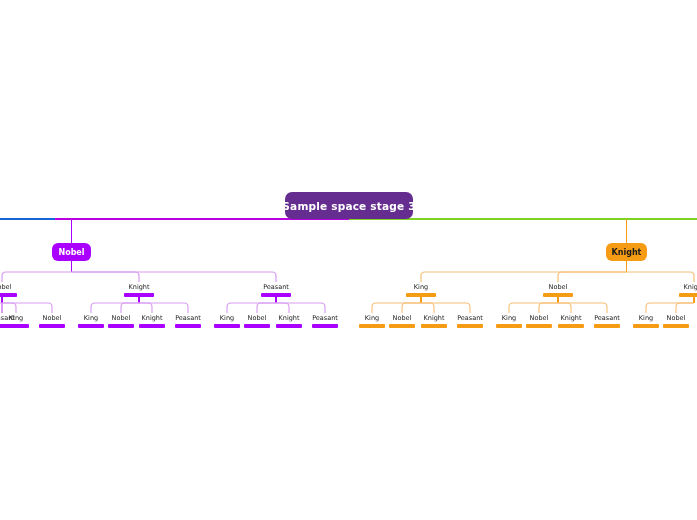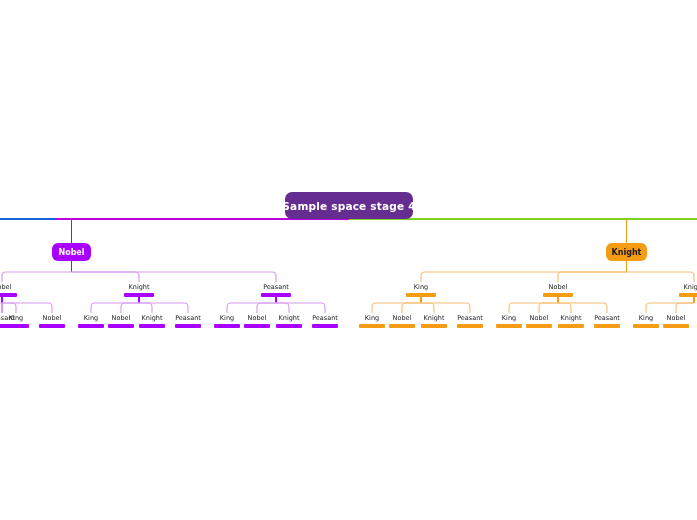--- a/index.html
+++ b/index.html
@@ -102,21 +102,21 @@
       <path d="M 558 303 H 543 Q 539 303 539 307 V 313" fill="none" stroke="#f6be74" stroke-width="1.1"></path>
       <path d="M 558 303 H 567 Q 571 303 571 307 V 313" fill="none" stroke="#f6be74" stroke-width="1.1"></path>
       <path d="M 558 303 H 603 Q 607 303 607 307 V 313" fill="none" stroke="#f6be74" stroke-width="1.1"></path>
       <line x1="694" y1="297" x2="694" y2="303" stroke="#f59b14" stroke-width="1.2" shape-rendering="crispEdges"></line>
       <line x1="694" y1="303" x2="694" y2="303" stroke="#f6be74" stroke-width="1.1" shape-rendering="crispEdges"></line>
       <path d="M 694 303 H 650 Q 646 303 646 307 V 313" fill="none" stroke="#f6be74" stroke-width="1.1"></path>
       <path d="M 694 303 H 680 Q 676 303 676 307 V 313" fill="none" stroke="#f6be74" stroke-width="1.1"></path>
     </svg>
   <div id="node-layer">
       <div class="root-node" style="left: 285px; top: 192px; width: 128px; height: 27px; background: rgb(102, 45, 145); color: rgb(255, 255, 255); font-size: 10.5px;">
-        <span>Sample space stage 4</span>
+        <span>Sample space stage 3</span>
       </div>
       <div class="pill-node" style="left: 52px; top: 243px; width: 39px; height: 18px; font-size: 8px; background: rgb(170, 0, 255); color: rgb(255, 255, 255);">
         <span>Nobel</span>
       </div>
       <div class="bar-node" style="left: -13px; top: 284px; width: 30px; font-size: 6.5px;">
         <span class="bar-label">Nobel</span>
         <div class="bar-rule" style="height: 4px; margin-top: 2.5px; background: rgb(170, 0, 255);"></div>
       </div>
       <div class="bar-node" style="left: -11px; top: 315px; width: 26px; font-size: 6.5px;">
         <span class="bar-label">Peasant</span>

